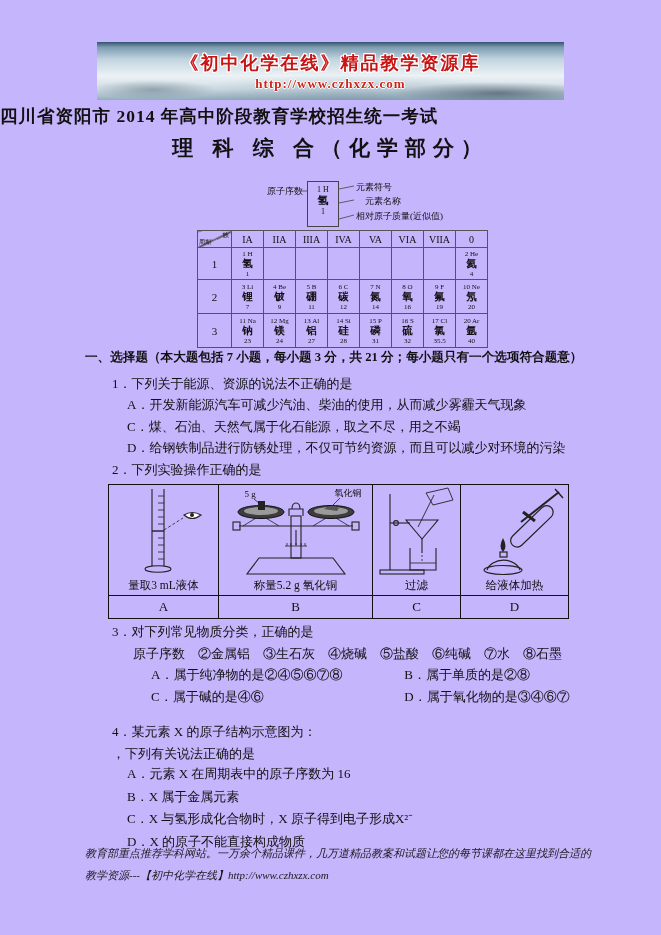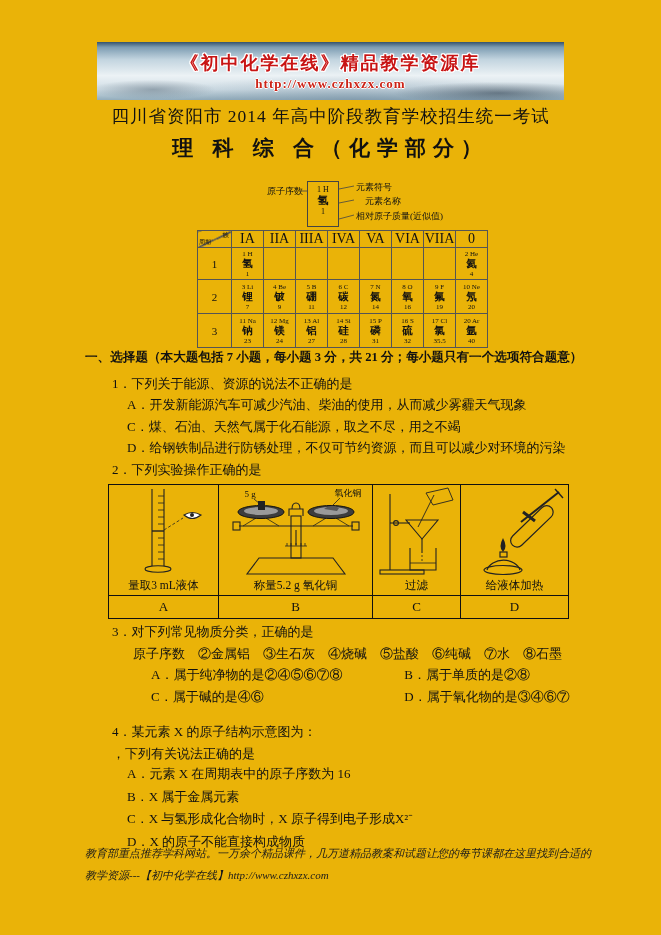--- a/index.html
+++ b/index.html
@@ -1,55 +1,55 @@
 <!DOCTYPE html>
 <html><head>
 <meta charset="utf-8">
 <style>
   html,body{margin:0;padding:0;background:#e8e8e8;}
-  #page{position:relative;width:661px;height:935px;margin:0 auto;background:#eab308;overflow:hidden;
+  #page{position:relative;width:661px;height:935px;margin:0 auto;background:#c4b5fd;overflow:hidden;
         font-family:"Liberation Serif",serif;color:#111;}
 
   
   .banner{position:absolute;left:97px;top:42px;width:467px;height:58px;
     display:flex;flex-direction:column;align-items:center;justify-content:center;gap:1px;
     background:
       radial-gradient(90px 14px at 12% 82%, rgba(55,75,92,.40), transparent 70%),
       radial-gradient(150px 16px at 86% 88%, rgba(38,54,70,.55), transparent 70%),
       radial-gradient(260px 34px at 55% 100%, rgba(110,135,155,.45), transparent 75%),
       linear-gradient(180deg,#35536d 0%,#7d9cb2 9%,#c2d4df 30%,#ecf2f5 58%,#cfdde5 82%,#93adbc 100%);}
   .banner-title{font-size:18px;font-weight:bold;color:#c81414;letter-spacing:2px;
     text-shadow:-1px 0 #fff,1px 0 #fff,0 -1px #fff,0 1px #fff,-1px -1px #fff,1px 1px #fff,1px -1px #fff,-1px 1px #fff;}
   .banner-url{font-size:13px;font-weight:bold;color:#cc2418;letter-spacing:1px;
     text-shadow:-1px 0 #fff,1px 0 #fff,0 -1px #fff,0 1px #fff;}
 
   
-  .title1{position:absolute;left:0;top:104px;width:100%;text-align:center;
-    font-size:17.5px;font-weight:normal;letter-spacing:1px;}
+  .title1{position:absolute;left:0;top:104px;width:100%;text-align:left;
+    font-size:17.5px;font-weight:bold;letter-spacing:1px;}
   .title2{position:absolute;left:0;top:134px;width:100%;text-align:center;
     font-size:21px;font-weight:bold;letter-spacing:7px;}
 
   
   .legend{position:absolute;left:197px;top:180px;width:290px;height:50px;font-size:9px;}
   .legend .lbl{position:absolute;white-space:nowrap;line-height:10px;}
   .lbl-atomnum{left:70px;top:6px;}
   .lbl-symbol{left:159px;top:2px;}
   .lbl-name{left:159px;top:16px;margin-left:9px;}
   .lbl-mass{left:159px;top:31px;}
   .legend-box{position:absolute;left:110px;top:1px;width:32px;height:46px;border:1px solid #444;
     box-sizing:border-box;text-align:center;padding-top:3px;}
   .legend-box .ns{font-size:8px;line-height:9px;}
   .legend-box .nm{font-size:11px;line-height:13px;font-weight:bold;}
   .legend-box .ms{font-size:8px;line-height:10px;}
   .legend-lines{position:absolute;left:0;top:0;}
 
   
   .ptable{position:absolute;left:197px;top:230px;border-collapse:collapse;table-layout:fixed;}
   .ptable td{border:1px solid #555;text-align:center;vertical-align:middle;padding:0;overflow:hidden;}
-  .ptable .grp{height:16px;font-size:14px;}
+  .ptable .grp{height:16px;font-size:10px;}
   .ptable .pnum{font-size:11px;}
   .r1 td{height:31px;} .r2 td{height:33px;} .r3 td{height:33px;}
   .el-ns{font-size:7px;line-height:8px;}
   .el-nm{font-size:10.5px;line-height:12px;font-weight:bold;}
   .el-ms{font-size:7px;line-height:8px;}
   .corner{position:relative;background:linear-gradient(to bottom right,transparent 47%,#555 47%,#555 53%,transparent 53%);}
   .corner .c-top{position:absolute;right:2px;top:0;font-size:6.5px;}
   .corner .c-bot{position:absolute;left:1px;bottom:0;font-size:6px;}
 
   

